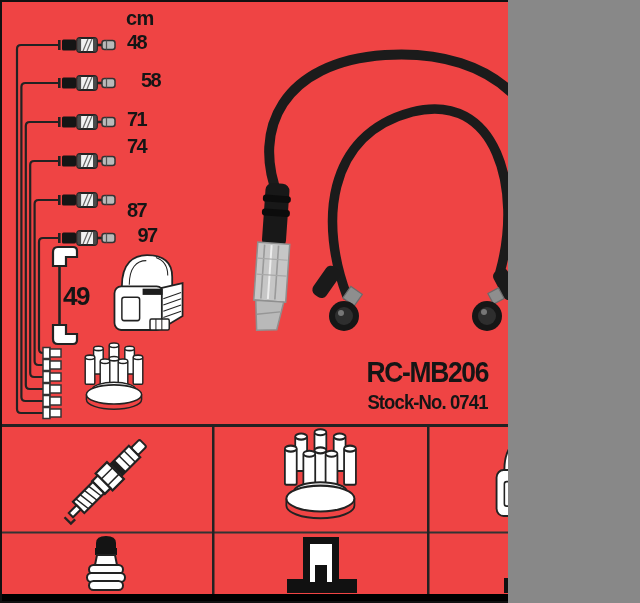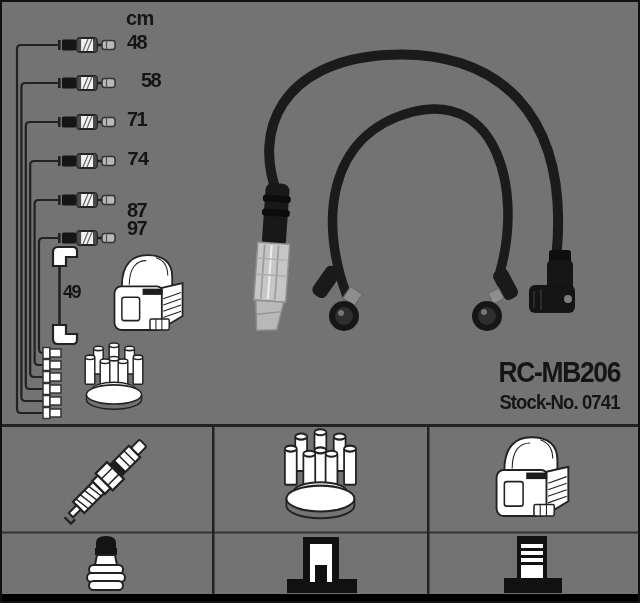--- a/index.html
+++ b/index.html
@@ -1,30 +1,30 @@
 <!DOCTYPE html>
 <html><head>
 <meta charset="utf-8">
 <style>
   html,body{margin:0;padding:0;background:#888;}
   .page{
     position:relative;
-    width:640px;height:603px;
-    background:#737373;
+    width:508px;height:603px;
+    background:#ef4444;
     overflow:hidden;
     font-family:"Liberation Sans","DejaVu Sans",sans-serif;
     color:#111;
   }
   .layer{position:absolute;left:0;top:0;}
   .lbl{position:absolute;font-weight:700;color:#151515;line-height:1;}
   .unit-lbl{left:126px;top:8px;font-size:20px;letter-spacing:-0.5px;}
   .len-lbl{left:127px;width:40px;font-size:20px;letter-spacing:-1.5px;}
   .len-0{top:32px;} .len-1{top:70px;margin-left:14px;} .len-2{top:109px;}
-  .len-3{top:150px;font-family:Liberation Mono, monospace;} .len-4{top:187px;margin-top:13px;} .len-5{top:218px;}
-  .coil-len-lbl{left:63px;top:283px;font-size:18px;letter-spacing:-1.5px;}
+  .len-3{top:136px;} .len-4{top:187px;margin-top:13px;} .len-5{top:225px;text-align:center;}
+  .coil-len-lbl{left:63px;top:283px;font-size:26px;letter-spacing:-1.5px;}
   .partnum{
     right:20px;top:357px;left:auto;text-align:right;
     font-size:30px;letter-spacing:-1.5px;
     transform:scaleX(.88);transform-origin:100% 50%;
   }
   .stockno{
     right:20px;top:391px;left:auto;text-align:right;
     font-size:21px;letter-spacing:-1px;
     transform:scaleX(.88);transform-origin:100% 50%;
   }

